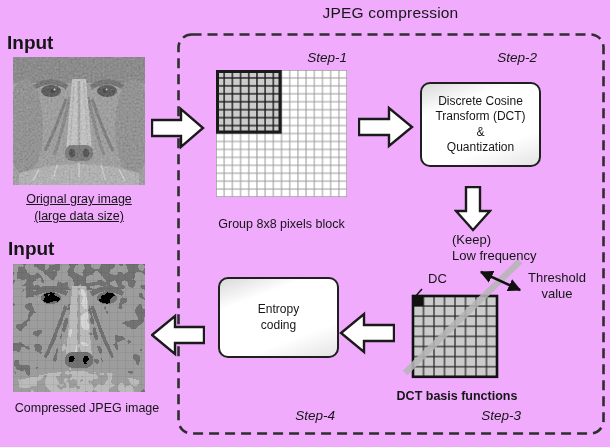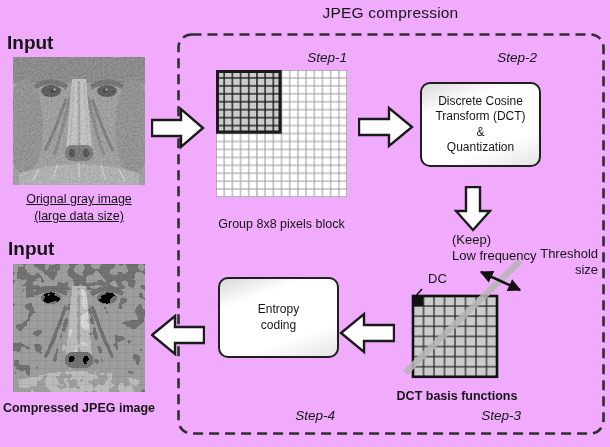--- a/index.html
+++ b/index.html
@@ -12,21 +12,21 @@
   .io-label{font-size:19px;font-weight:bold;}
   .caption{font-size:12.5px;line-height:16.5px;text-align:center;font-weight:500;}
   .step-label{font-size:13.5px;font-style:italic;text-align:right;}
   .proc-box{
     border:2.4px solid #1f1f1f;border-radius:10px;
     background:linear-gradient(160deg,#d9d9d9 0%,#ffffff 26%,#ffffff 72%,#e4e4e4 100%);
     display:flex;flex-direction:column;align-items:center;justify-content:center;
     font-size:12px;line-height:15.5px;text-align:center;
   }
   .ann{font-size:13px;line-height:15.5px;}
-  .ann.center{text-align:right;}
+  .ann.center{text-align:center;margin-top:24px;}
   svg{display:block;}
 </style>
 </head>
 <body>
 
 <div class="canvas">
 
   <div class="abs title" style="left:178px;top:4px;width:425px;">JPEG compression</div>
 
   <svg class="abs" style="left:177px;top:33px;" width="428" height="402">
@@ -121,21 +121,21 @@
       <rect x="52" y="88" width="28" height="16" rx="7" fill="#585858"></rect>
       <ellipse cx="59" cy="96" rx="3.2" ry="4.2" fill="#1c1c1c"></ellipse>
       <ellipse cx="73" cy="96" rx="3.2" ry="4.2" fill="#1c1c1c"></ellipse>
       <path d="M56 108 Q66 112 76 108" stroke="#3c3c3c" stroke-width="2.5" fill="none"></path>
       <path d="M6 116 Q66 98 126 116 L126 128 L6 128 Z" fill="#a9a9a9"></path>
       <rect width="132" height="128" filter="url(#noise-out)"></rect>
     </g>
     <rect width="132" height="128" fill="url(#blk-grid)"></rect>
   </svg>
 
-  <div class="abs caption" style="left:0px;top:400px;width:158px;font-weight:bold;">
+  <div class="abs caption" style="left:8px;top:400px;width:158px;">
     <div>Compressed JPEG image</div>
   </div>
 
   <div class="abs step-label" style="left:216px;top:50px;width:131px;">Step-1</div>
 
   <svg class="abs" style="left:216px;top:70px;" width="131" height="127" viewBox="0 0 131 127">
     <defs>
       <pattern id="s1-light" width="8.19" height="7.94" patternUnits="userSpaceOnUse">
         <rect width="8.19" height="7.94" fill="#ffffff" stroke="#9a9a9a" stroke-width="1"></rect>
       </pattern>
@@ -177,21 +177,21 @@
     <line x1="27" y1="34" x2="19" y2="43" stroke="#111" stroke-width="1.5"></line>
   </svg>
 
   <div class="abs ann" style="left:424px;top:232px;margin-left:28px;">
     <div>(Keep)</div>
     <div>Low frequency</div>
   </div>
 
   <div class="abs ann center" style="left:516px;top:246px;width:82px;">
     <div>Threshold</div>
-    <div>size</div>
+    <div>value</div>
   </div>
 
 
   <div class="abs ann" style="left:428px;top:271px;">DC</div>
 
   <div class="abs caption" style="left:387px;top:388px;width:140px;font-weight:700;">DCT basis functions</div>
 
   <div class="abs step-label" style="left:395px;top:408px;width:126px;">Step-3</div>
 
   <div class="abs proc-box" style="left:218px;top:277px;width:117px;height:77px;">

